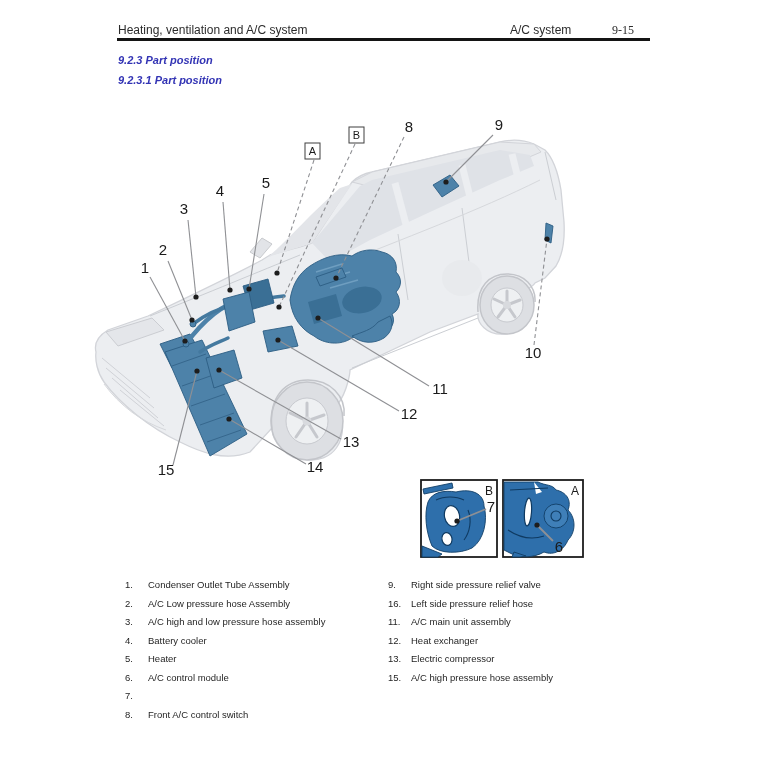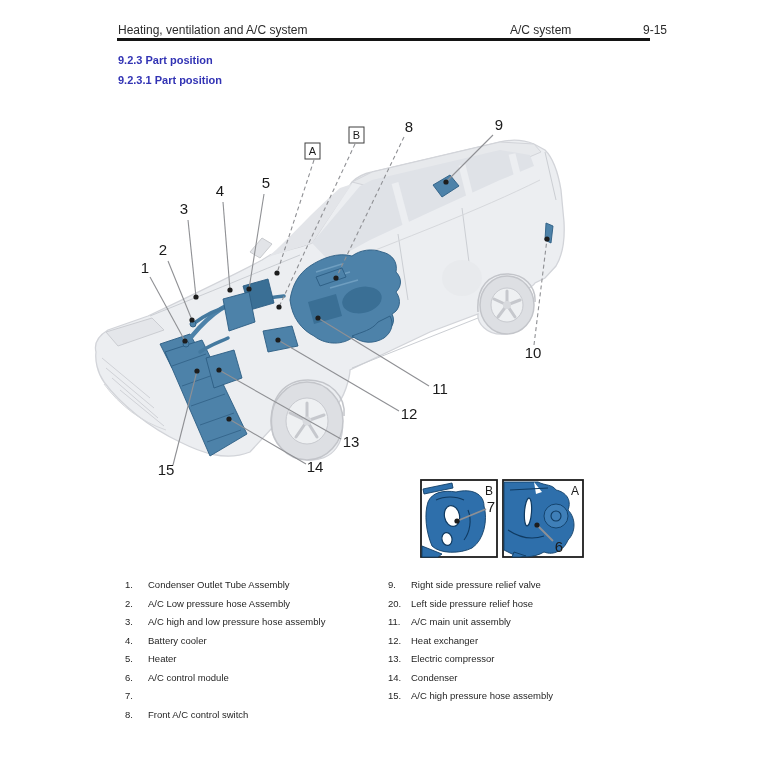--- a/index.html
+++ b/index.html
@@ -2,21 +2,21 @@
 <html><head>
 <meta charset="utf-8">
 <style>
   html,body{margin:0;padding:0;background:#ffffff;}
   body{width:762px;height:762px;position:relative;font-family:"Liberation Sans",sans-serif;color:#222;overflow:hidden;}
   .abs{position:absolute;}
   
   .hdr-text{font-size:12px;color:#2b2b2b;white-space:nowrap;}
   .rule{position:absolute;left:117px;top:38px;width:533px;height:3px;background:#141414;}
   
-  .h-blue{position:absolute;left:118px;font-size:11px;font-weight:bold;color:#3233b4;white-space:nowrap;}
+  .h-blue{position:absolute;left:118px;font-size:11px;font-weight:bold;color:#3233b4;white-space:nowrap;font-style:italic;}
   
   .plist{position:absolute;font-size:9.5px;color:#1f1f1f;}
   .prow{display:flex;height:18.5px;align-items:flex-start;line-height:11px;}
   .pnum{width:23px;flex:0 0 23px;}
   .plabel{flex:1;white-space:nowrap;}
   
   svg{position:absolute;left:0;top:0;pointer-events:none;}
   .cl{fill:#eceef1;stroke:#d2d4d9;stroke-width:1.3;}
   .roof{fill:#e7e9ec;stroke:#d2d4d9;stroke-width:1;}
   .win{fill:#dfe2e7;stroke:none;}
@@ -43,21 +43,21 @@
   .ibl{fill:#3f7fb8;stroke:#113e66;stroke-width:0.9;}
   .ibs{stroke:#0f3a61;stroke-width:1.1;fill:none;}
   .ihole{fill:#ffffff;stroke:#0f3a61;stroke-width:1.2;}
   .ild{stroke:#8f9094;stroke-width:1.8;fill:none;}
 </style>
 </head>
 <body>
 
 <div class="abs hdr-text" style="left:118px;top:23px;">Heating, ventilation and A/C system</div>
 <div class="abs hdr-text" style="left:510px;top:23px;">A/C system</div>
-<div class="abs hdr-text" style="left:643px;top:23px;">9-15</div>
+<div class="abs hdr-text" style="left:612px;top:23px;font-family:Liberation Serif, serif;">9-15</div>
 <div class="rule"></div>
 
 <div class="h-blue" style="top:54px;">9.2.3 Part position</div>
 <div class="h-blue" style="top:74px;">9.2.3.1 Part position</div>
 
 <svg width="762" height="762" viewBox="0 0 762 762">
 
   <g>
     <path class="cl" d="M 96,352
       C 94,344 98,336 108,330 L 148,316
@@ -308,36 +308,32 @@
       <span class="pnum">8.</span>
       <span class="plabel">Front A/C control switch</span>
     </div>
 </div>
 <div class="plist" style="left:388px;top:579px;width:185px;">
   <div class="prow">
       <span class="pnum">9.</span>
       <span class="plabel">Right side pressure relief valve</span>
     </div>
   <div class="prow">
-      <span class="pnum">20.</span>
+      <span class="pnum">16.</span>
       <span class="plabel">Left side pressure relief hose</span>
     </div>
   <div class="prow">
       <span class="pnum">11.</span>
       <span class="plabel">A/C main unit assembly</span>
     </div>
   <div class="prow">
       <span class="pnum">12.</span>
       <span class="plabel">Heat exchanger</span>
     </div>
   <div class="prow">
       <span class="pnum">13.</span>
       <span class="plabel">Electric compressor</span>
     </div>
   <div class="prow">
-      <span class="pnum">14.</span>
-      <span class="plabel">Condenser</span>
-    </div>
-  <div class="prow">
       <span class="pnum">15.</span>
       <span class="plabel">A/C high pressure hose assembly</span>
     </div>
 </div>
 
 </body></html>

